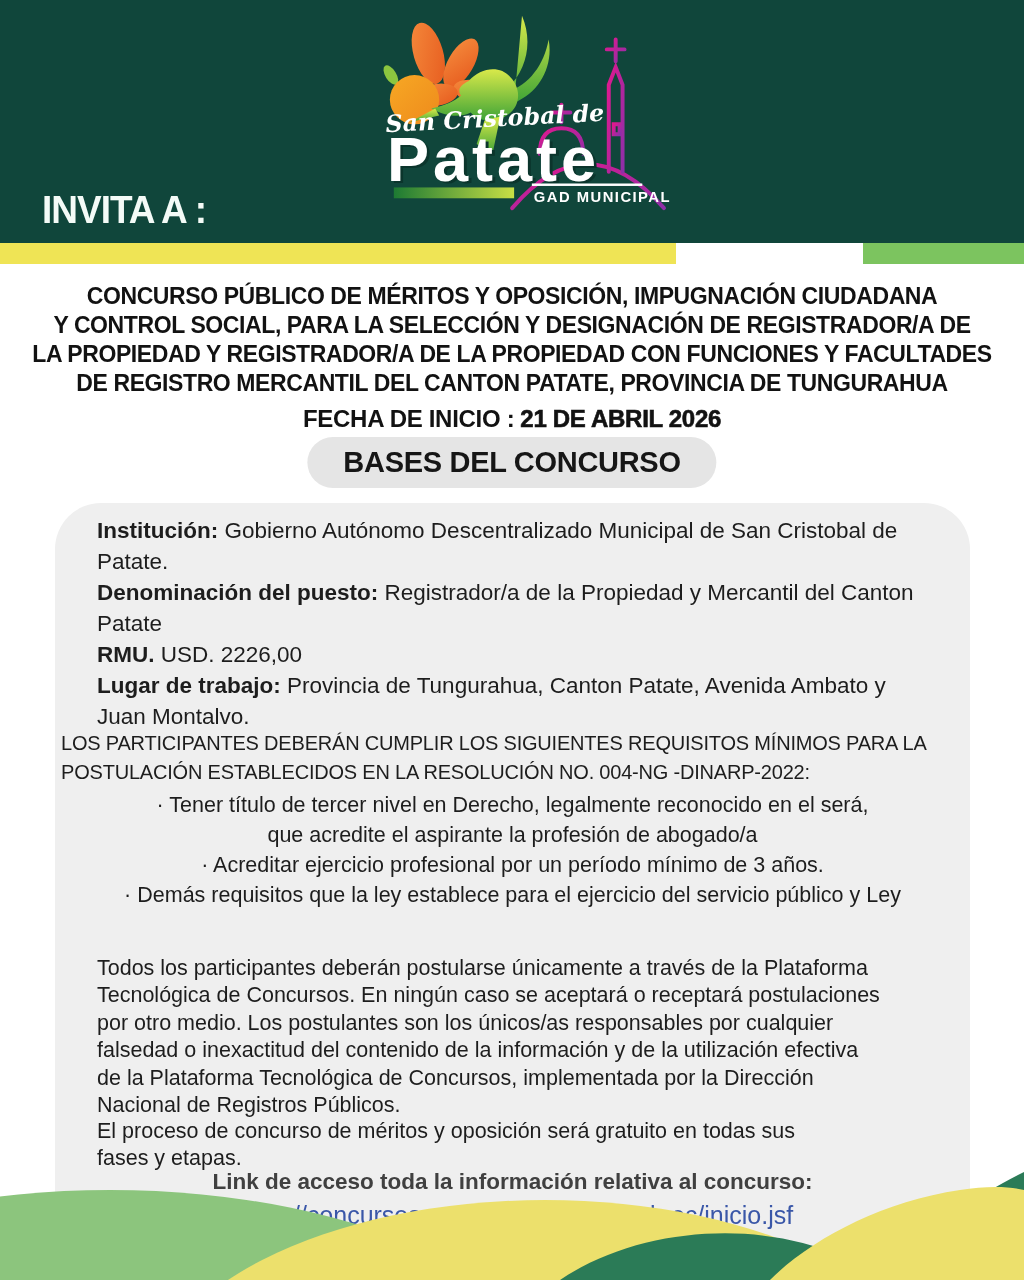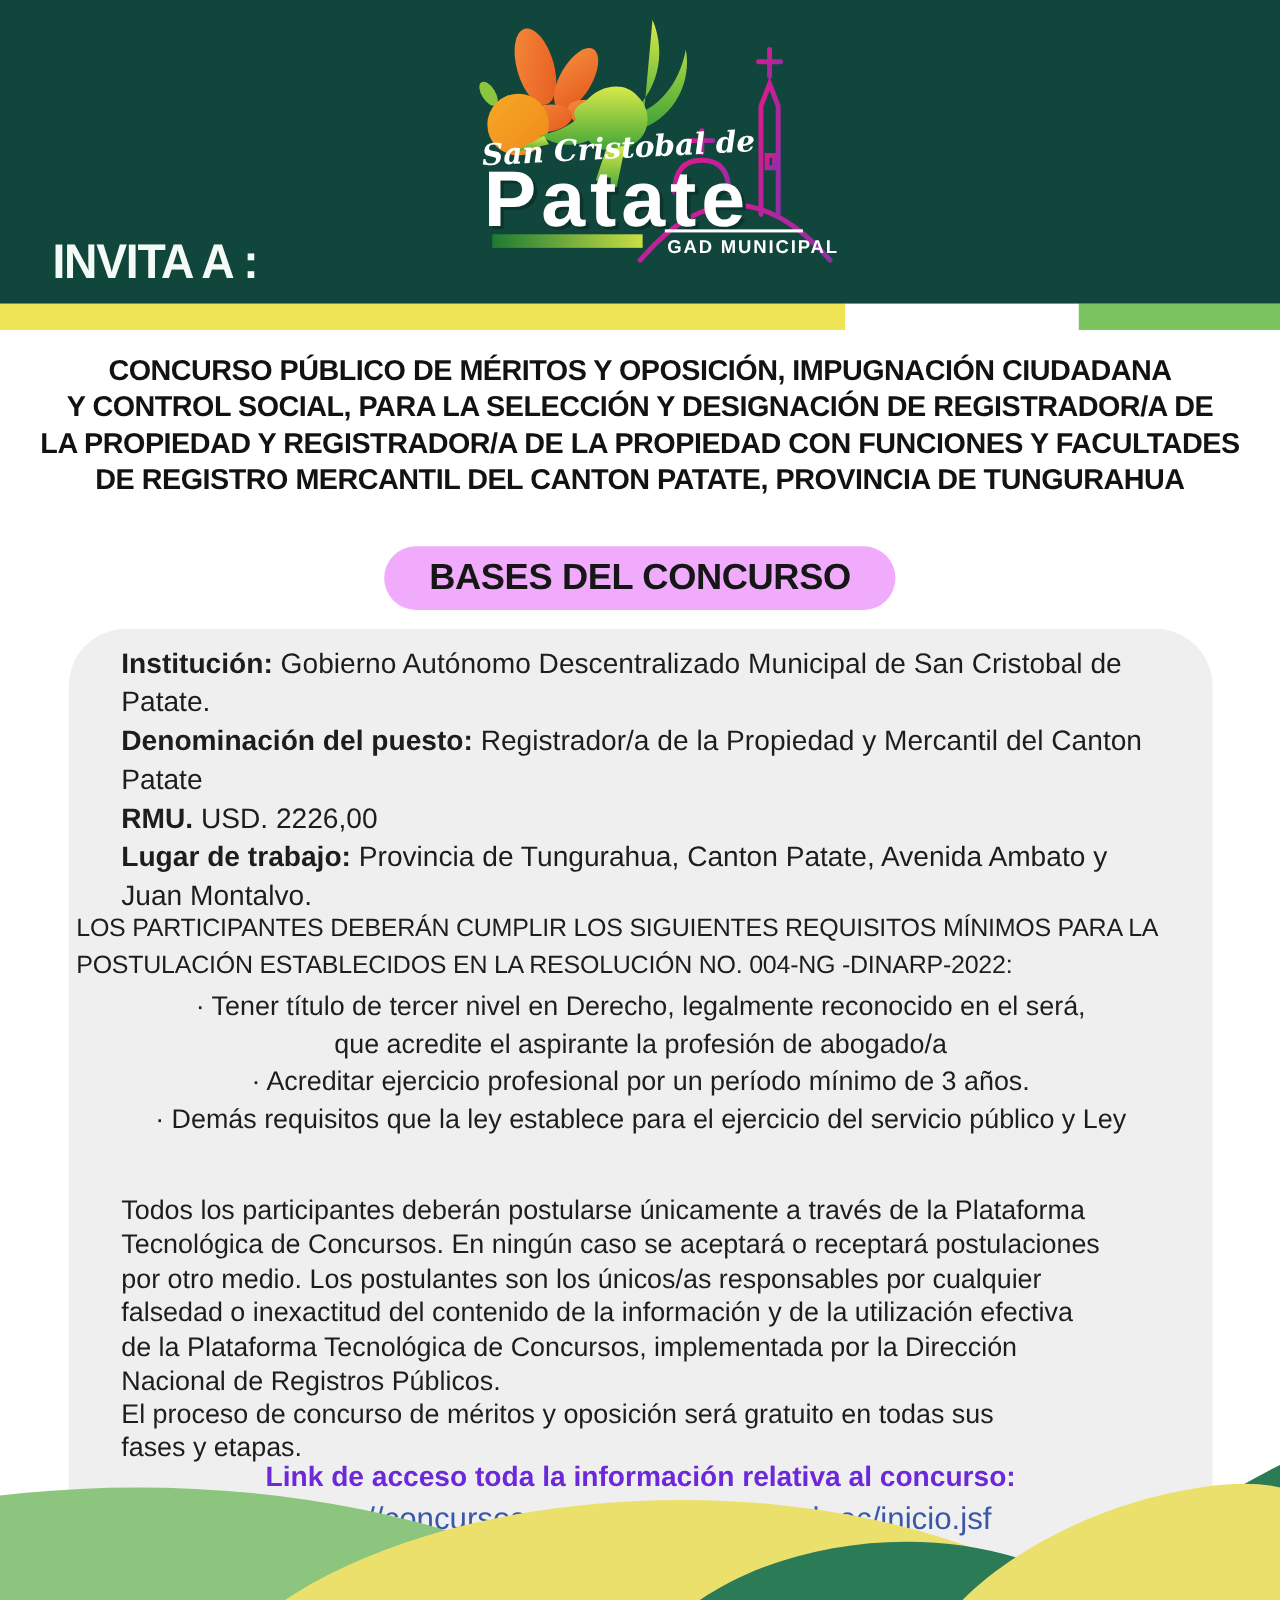--- a/index.html
+++ b/index.html
@@ -32,21 +32,21 @@
   }
   .title-line{
     font-size:23px;font-weight:bold;letter-spacing:-0.4px;
     line-height:29px;white-space:nowrap;
   }
   .fecha-line{margin-top:7px;font-size:24px;font-weight:bold;letter-spacing:-0.3px;}
   .fecha-value{-webkit-text-stroke:0.6px #121212;margin-left:6px;}
   
   .badge{
     position:absolute;top:437px;left:50%;transform:translateX(-50%);
-    background:#f0abfc;color:#161616;border-radius:26px;
+    background:#e5e5e5;color:#161616;border-radius:26px;
     padding:9px 36px;font-size:29px;font-weight:bold;letter-spacing:-0.3px;
     white-space:nowrap;z-index:2;
   }
   
   .panel{
     position:absolute;top:503px;left:55px;right:54px;bottom:0;
     background:#EFEFEF;border-radius:46px 46px 0 0;z-index:1;
     color:#1d1d1d;
   }
   .details{position:absolute;top:12px;left:42px;right:38px;font-size:22.5px;line-height:31px;}
@@ -57,21 +57,21 @@
   }
   .req-heading div{white-space:nowrap;}
   .bullets{position:absolute;top:287px;left:12px;right:12px;text-align:center;font-size:21.5px;line-height:30px;}
   .bullets div{white-space:nowrap;}
   .para{position:absolute;left:42px;right:26px;font-size:21.5px;line-height:27.4px;}
   .para div{white-space:nowrap;}
   .para1{top:452px;}
   .para2{top:615px;}
   .link-heading{
     position:absolute;top:666px;left:0;right:0;text-align:center;
-    font-weight:bold;font-size:22.5px;color:#6d28d9;
+    font-weight:bold;font-size:22.5px;color:#404040;
   }
   .link-url{
     position:absolute;top:698px;left:0;right:0;text-align:center;
     font-size:25px;color:#3A57A8;text-decoration:none;display:block;
   }
   
   .blobs{position:absolute;left:0;bottom:0;width:1024px;height:190px;z-index:3;pointer-events:none;}
 </style>
 </head>
 <body>
@@ -144,20 +144,23 @@
   <div class="seg-yellow"></div>
   <div class="seg-white"></div>
   <div class="seg-green"></div>
 </div>
 
 <div class="title-block">
   <div class="title-line">CONCURSO PÚBLICO DE MÉRITOS Y OPOSICIÓN, IMPUGNACIÓN CIUDADANA</div>
   <div class="title-line">Y CONTROL SOCIAL, PARA LA SELECCIÓN Y DESIGNACIÓN DE REGISTRADOR/A DE</div>
   <div class="title-line">LA PROPIEDAD Y REGISTRADOR/A DE LA PROPIEDAD CON FUNCIONES Y FACULTADES</div>
   <div class="title-line">DE REGISTRO MERCANTIL DEL CANTON PATATE, PROVINCIA DE TUNGURAHUA</div>
+  <div class="fecha-line">
+    <span>FECHA DE INICIO :</span><span class="fecha-value">21 DE ABRIL 2026</span>
+  </div>
 </div>
 
 <div class="badge">BASES DEL CONCURSO</div>
 
 <div class="panel">
 
   <div class="details">
     <span class="lbl">Institución:</span><span> Gobierno Autónomo Descentralizado Municipal de San Cristobal de Patate.</span><br>
     <span class="lbl">Denominación del puesto:</span><span> Registrador/a de la Propiedad y Mercantil del Canton Patate</span><br>
     <span class="lbl">RMU.</span><span> USD. 2226,00</span><br>

